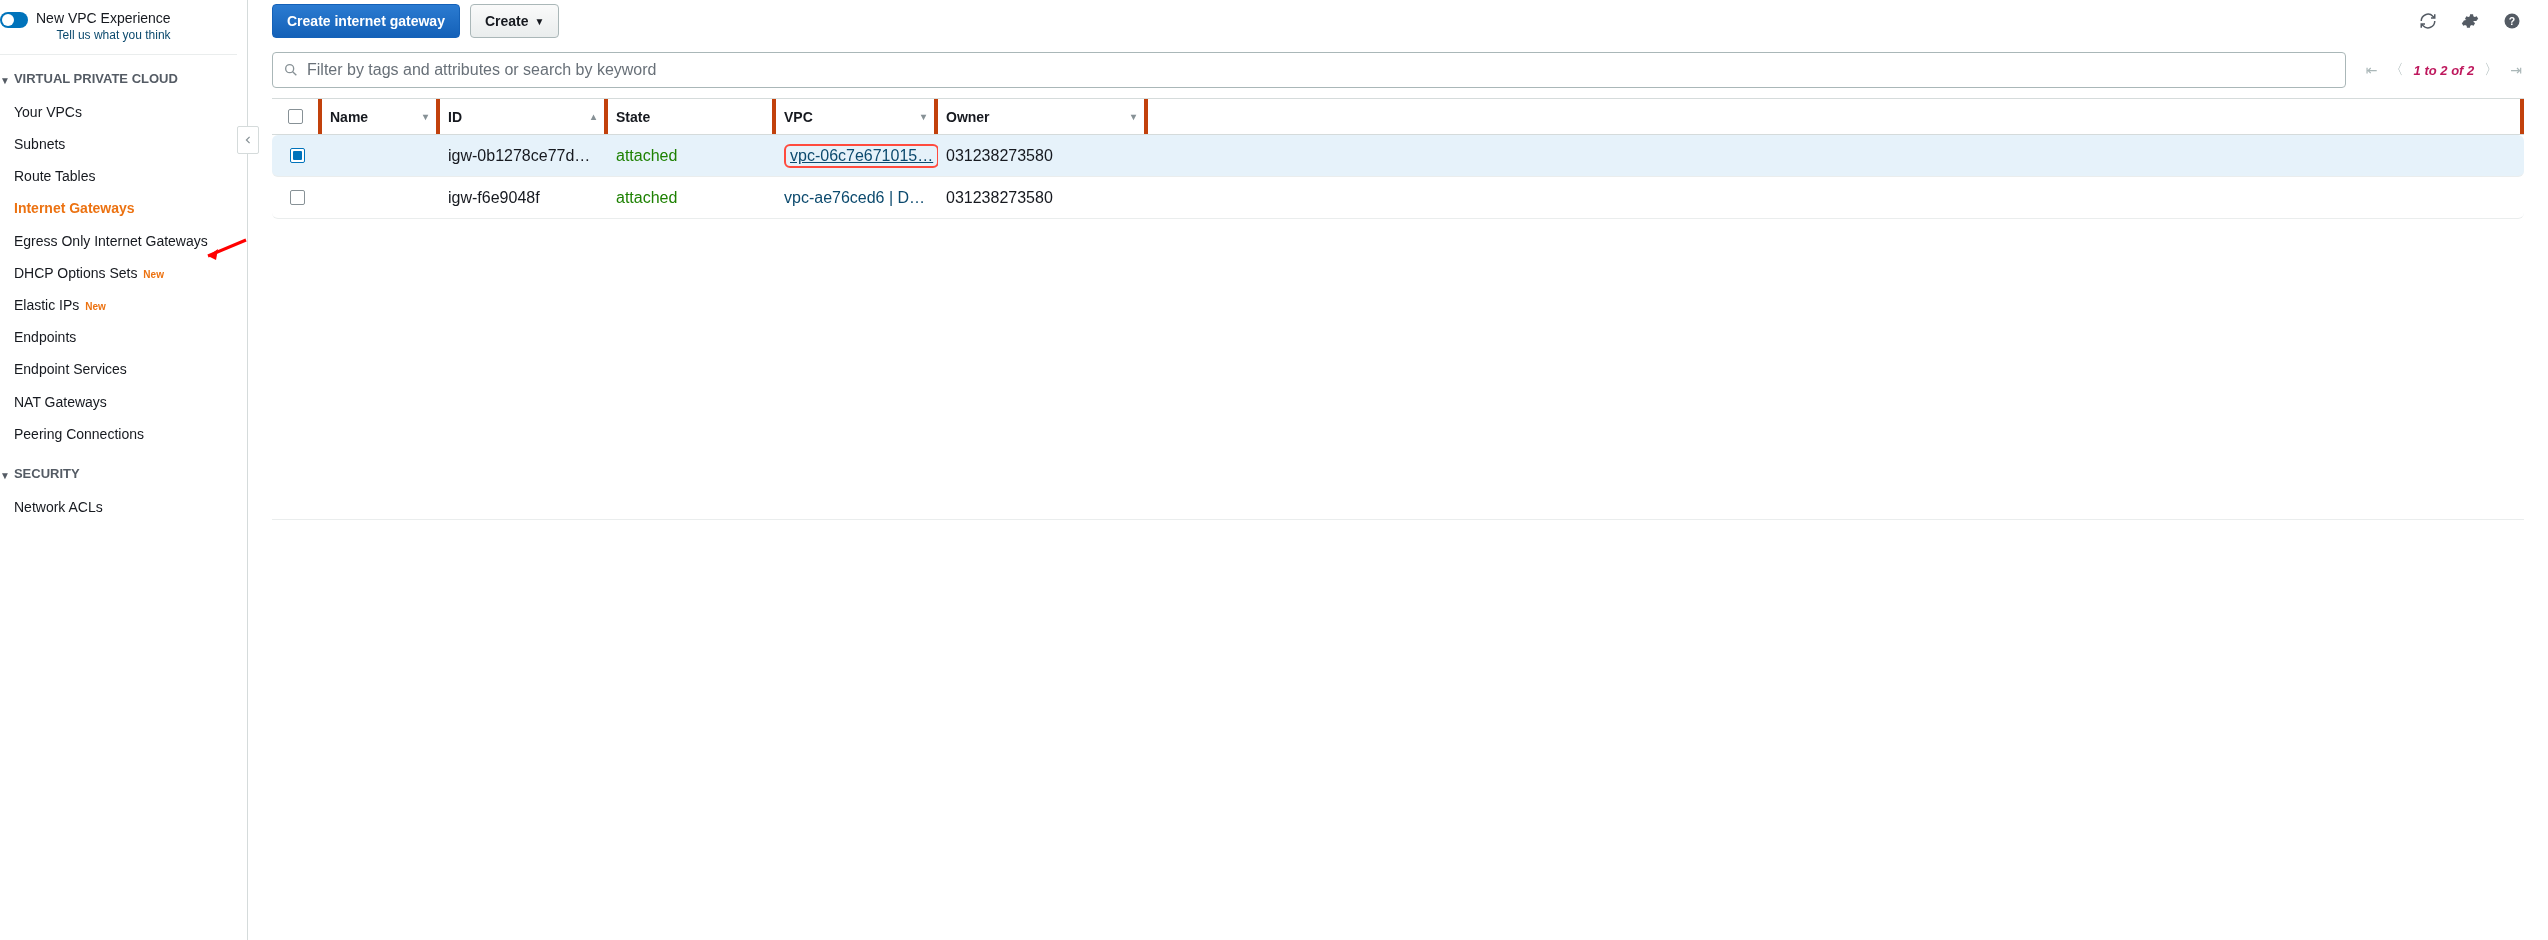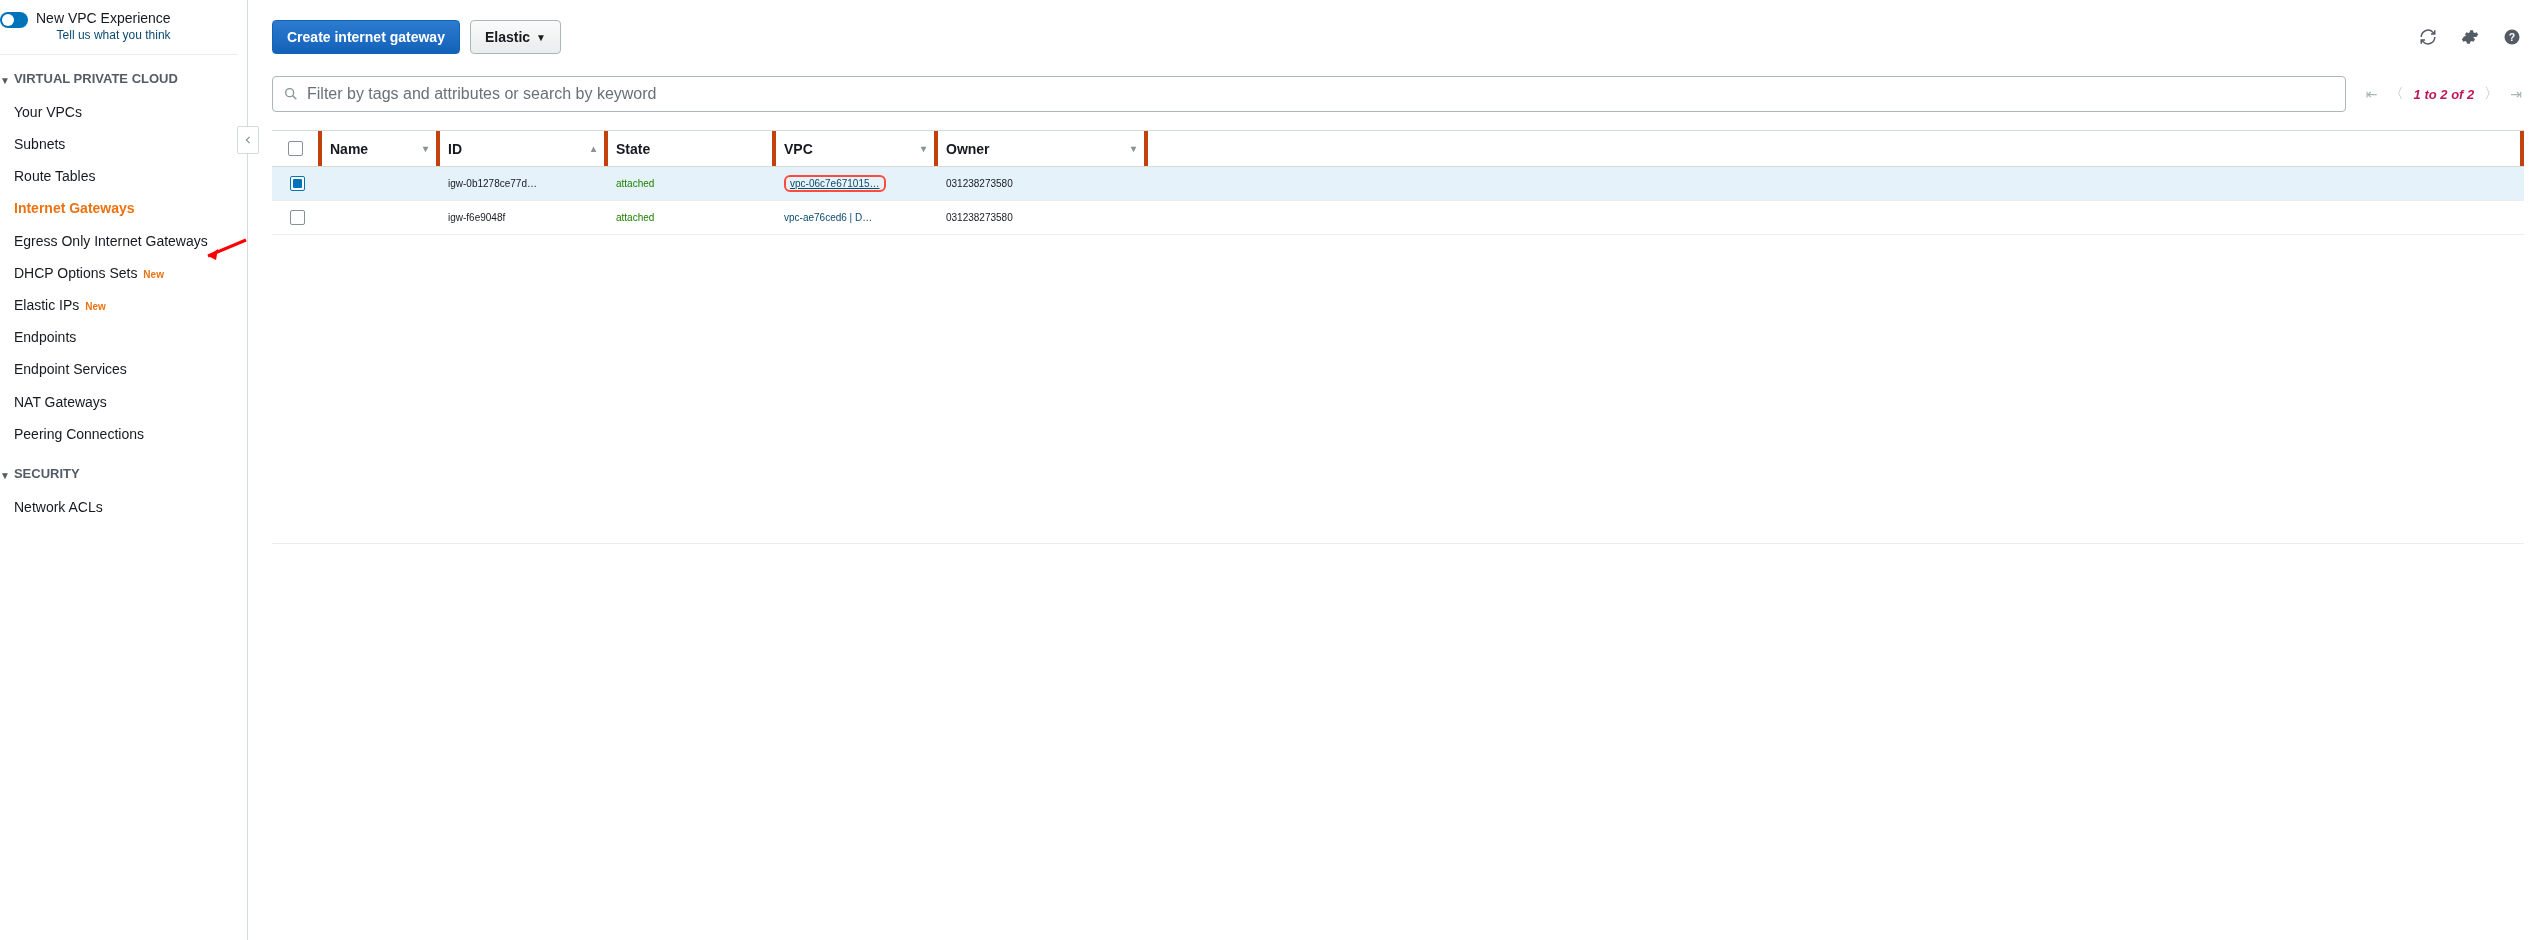--- a/index.html
+++ b/index.html
@@ -56,21 +56,21 @@
     background: none; color: #ec7211; font-size: 10px; font-weight: 700;
     margin-left: 2px;
   }
   .collapse-handle {
     position: absolute; right: -12px; top: 126px;
     width: 22px; height: 28px; border: 1px solid #d5dbdb; border-radius: 2px;
     background: #fff; display: flex; align-items: center; justify-content: center;
     font-size: 11px; color: #879196; cursor: pointer;
   }
   
-  .main { flex: 1; padding: 20px 24px; display: flex; flex-direction: column; gap: 8px; }
+  .main { flex: 1; padding: 4px 24px; display: flex; flex-direction: column; }
   .toolbar { display: flex; align-items: center; gap: 10px; }
   .btn {
     height: 34px; border-radius: 4px; border: 1px solid #aab7b8;
     background: linear-gradient(#fafafa,#eaeded);
     font-size: 14px; font-weight: 600; color: #16191f;
     padding: 0 14px; cursor: pointer; display: inline-flex; align-items: center; gap: 6px;
   }
   .btn.primary {
     background: linear-gradient(#2b7bd1,#1461b8);
     border-color: #1461b8; color: #fff;
@@ -104,21 +104,21 @@
     align-items: center;
   }
   .table-header {
     height: 36px; border-bottom: 1px solid #d5dbdb;
     font-weight: 700; color: #16191f; font-size: 14px; background: #fff;
   }
   .th { display: flex; align-items: center; gap: 4px; padding: 0 8px; border-right: 4px solid #c2410c; height: 100%; }
   .th:first-child, .td:first-child { justify-content: center; }
   .th .sort { color: #879196; font-size: 10px; margin-left: auto; }
   .table-row {
-    height: 34px; border-bottom: 1px solid #eaeded; font-size: 10px;
+    height: 42px; border-bottom: 1px solid #eaeded; font-size: 16px; border-radius: 6px;
   }
   .table-row.selected { background: #e6f2fa; }
   .td { padding: 0 8px; white-space: nowrap; overflow: hidden; text-overflow: ellipsis; }
   .checkbox {
     width: 15px; height: 15px; border: 1px solid #879196; border-radius: 2px;
     display: inline-block; background: #fff; position: relative;
   }
   .checkbox.checked { background: #0073bb; border-color: #0073bb; }
   .checkbox.checked::after {
     content: ""; position: absolute; inset: 2px; background: #fff; border-radius: 1px;
@@ -192,21 +192,21 @@
         <path d="M44 4 L6 20" stroke="#ff0000" stroke-width="3" fill="none"></path>
         <path d="M6 20 L16 13 L14 24 Z" fill="#ff0000"></path>
       </svg>
   </div>
 </aside>
 
 <main class="main">
   <div class="toolbar">
     <button class="btn primary">Create internet gateway</button>
     <button class="btn">
-      <span>Elastic</span>
+      <span>Create</span>
       <span class="caret-dn">▼</span>
     </button>
     <div class="spacer"></div>
     <span class="icon-btn">
       <svg viewBox="0 0 24 24" fill="none" stroke="currentColor" stroke-width="2">
           <path d="M3 12a9 9 0 0 1 15.5-6.3L21 8M21 3v5h-5M21 12a9 9 0 0 1-15.5 6.3L3 16M3 21v-5h5"></path>
         </svg>
     </span>
     <span class="icon-btn">
       <svg viewBox="0 0 24 24" fill="currentColor">

